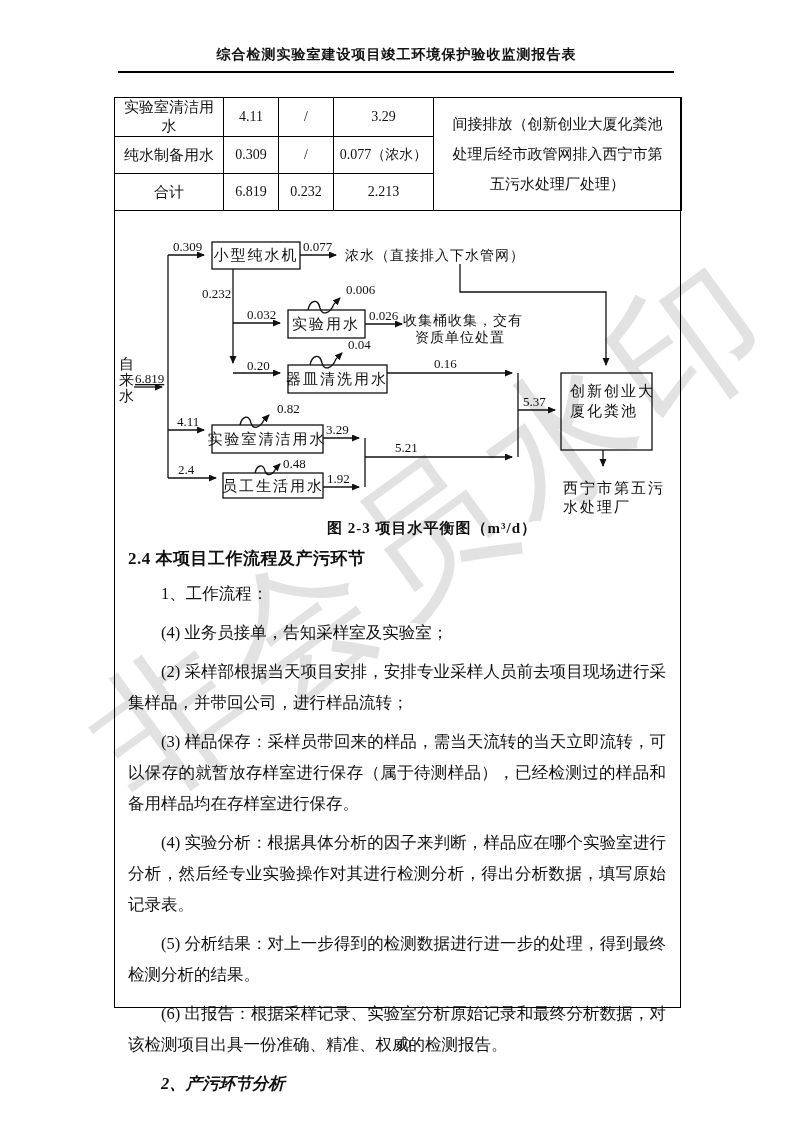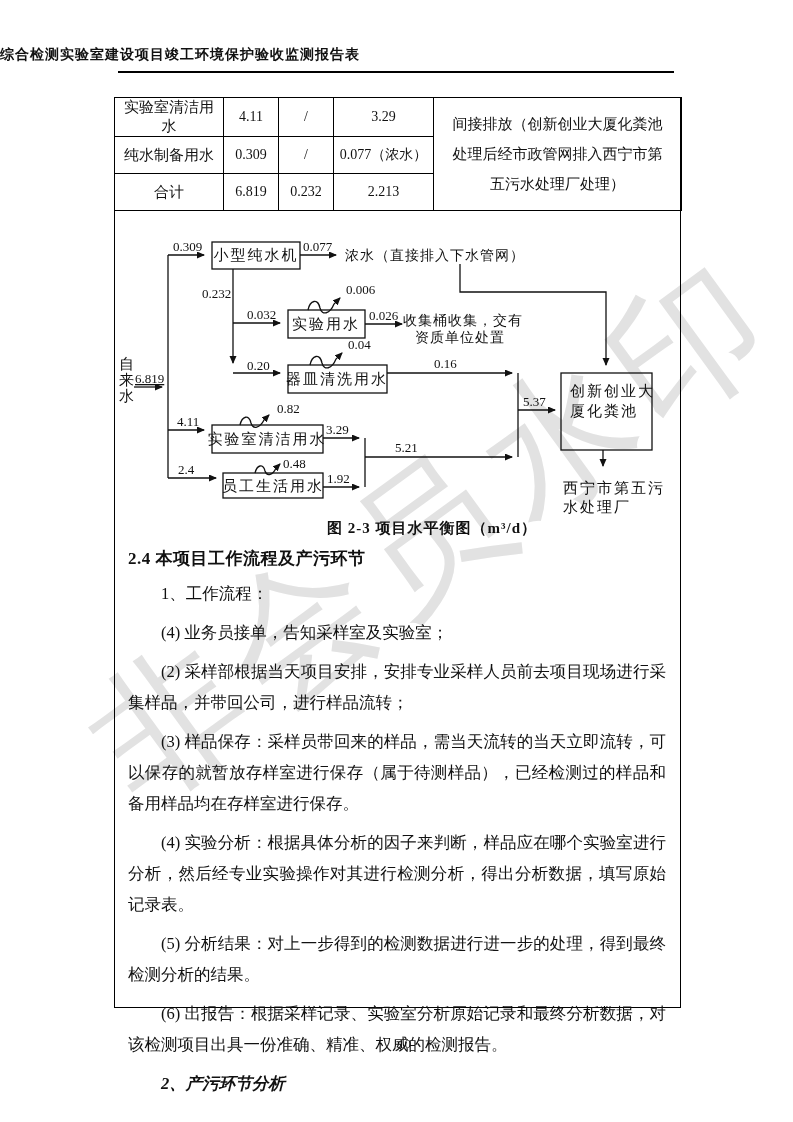--- a/index.html
+++ b/index.html
@@ -9,21 +9,21 @@
     font-family:"Liberation Serif","DejaVu Serif",serif;color:#111;
   }
   .watermark{
     position:absolute;left:30px;top:430px;width:820px;height:220px;
     transform:rotate(-36deg);transform-origin:center;
     font-size:148px;letter-spacing:12px;color:#e2e2e2;
     text-align:center;white-space:nowrap;z-index:0;user-select:none;
   }
   .layer{position:absolute;inset:0;z-index:1;}
   .doc-title{
-    position:absolute;top:46px;left:0;width:100%;text-align:left;
+    position:absolute;top:46px;left:0;width:100%;text-align:center;
     font-size:14px;font-weight:600;letter-spacing:1px;
   }
   .title-rule{position:absolute;top:71px;left:118px;width:556px;border-top:2px solid #000;}
   .outer-box{position:absolute;left:114px;top:97px;width:565px;height:909px;border:1.5px solid #000;}
   table.wtable{border-collapse:collapse;position:absolute;left:114px;top:97px;table-layout:fixed;}
   table.wtable td{
     border:1.5px solid #000;text-align:center;vertical-align:middle;
     font-size:15px;padding:0 2px;
   }
   table.wtable td.num{font-size:14px;}

